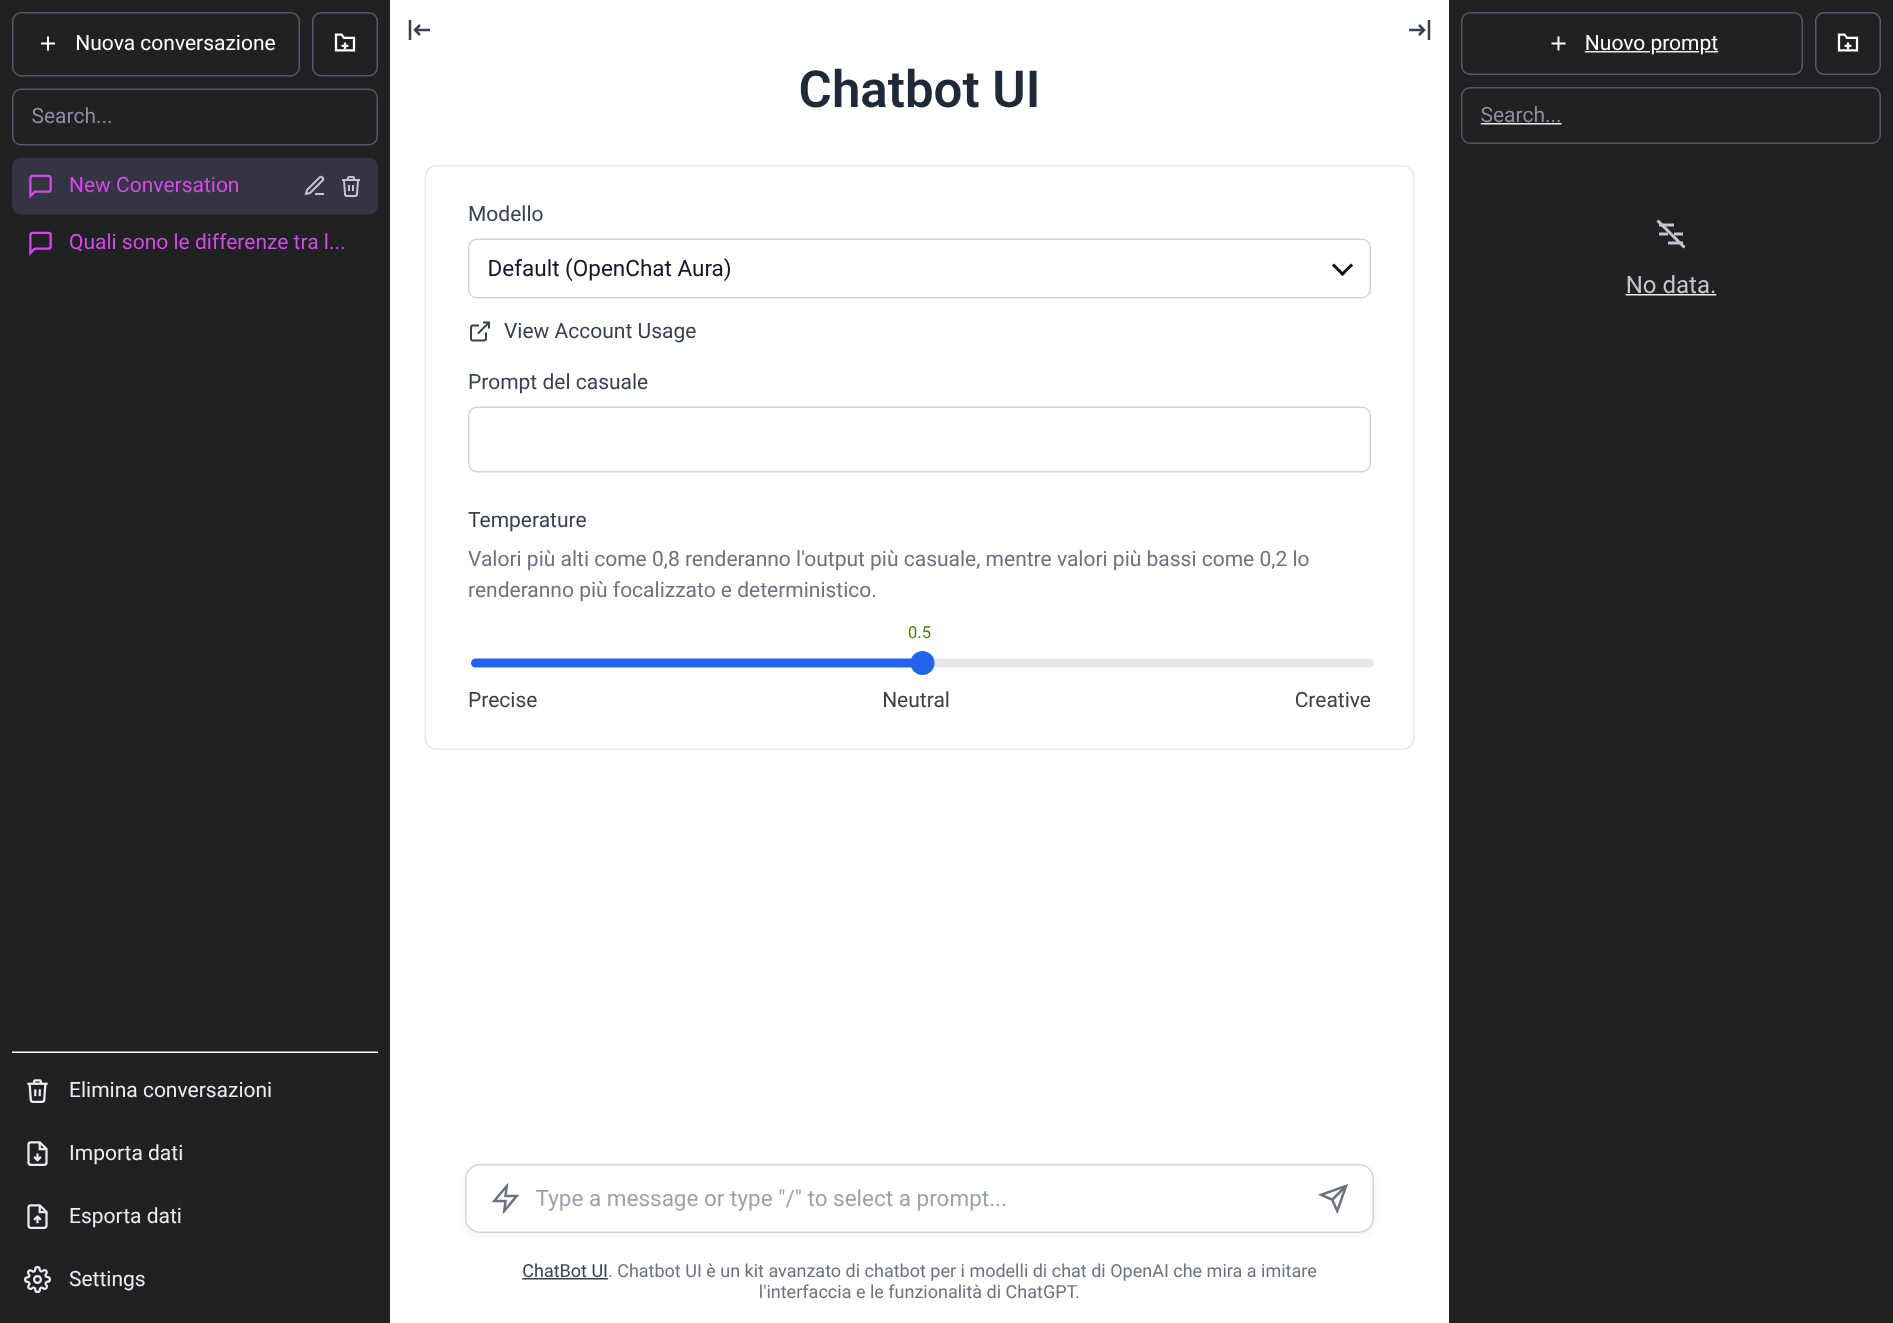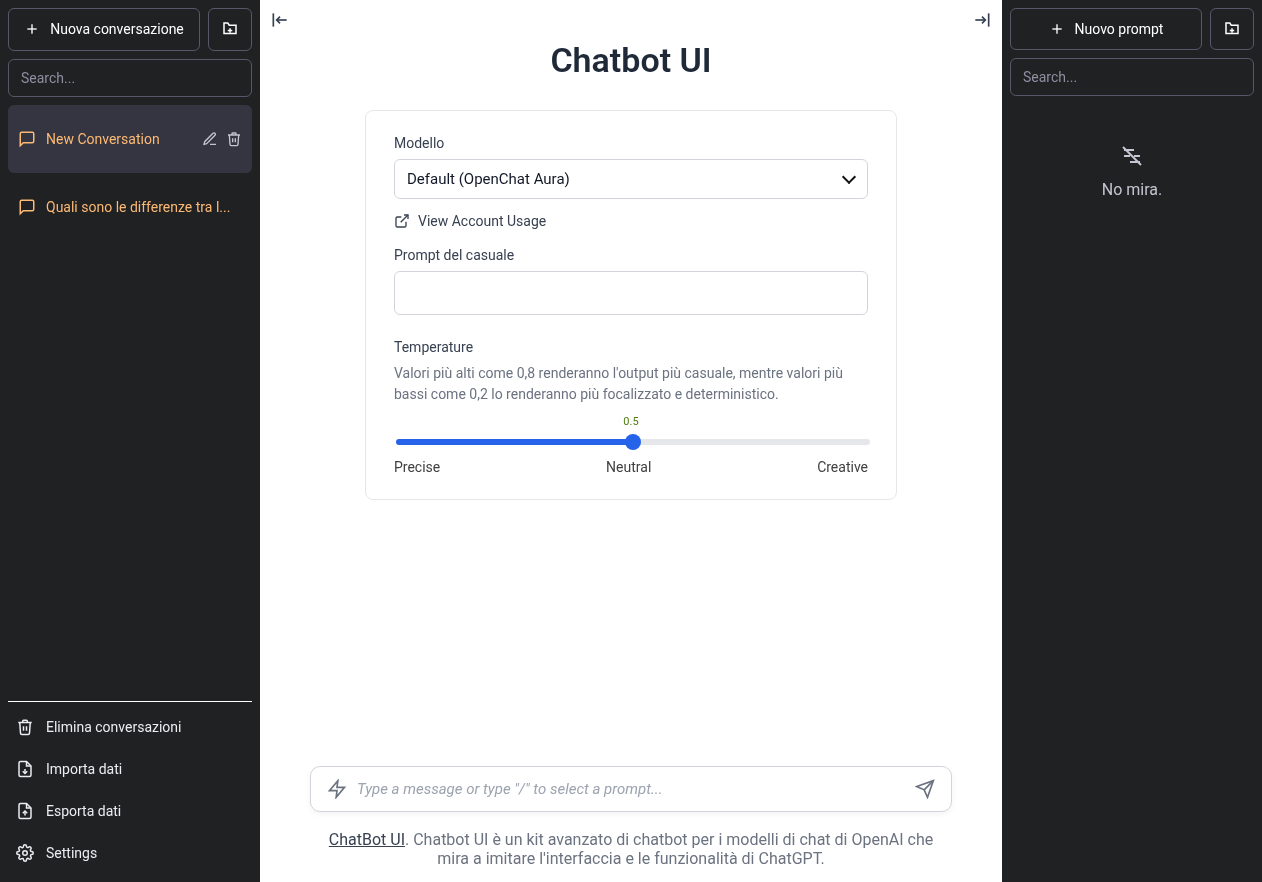--- a/index.html
+++ b/index.html
@@ -12,61 +12,61 @@
     --card-border:#e5e7eb;
     --text-dark:#111827;
     --text-gray:#6b7280;
     --blue:#2563eb;
   }
   *{box-sizing:border-box;font-family:-apple-system,BlinkMacSystemFont,"Segoe UI",Roboto,Helvetica,Arial,sans-serif;}
   html,body{margin:0;padding:0;height:100%;width:100%;}
   body{display:flex;background:#fff;overflow:hidden;height:882px;width:1262px;}
   
   .sidebar{background:var(--bg-dark);width:260px;flex-shrink:0;display:flex;flex-direction:column;color:var(--text-light);padding:8px;}
-  .sidebar.right{width:260px;}
+  .sidebar.right{width:296px;text-decoration:underline;}
   .side-top{display:flex;gap:8px;margin-bottom:8px;}
   .btn-new{flex:1;display:flex;align-items:center;justify-content:center;gap:10px;border:1px solid #565869;border-radius:6px;padding:12px 8px;cursor:pointer;font-size:14px;background:transparent;color:#fff;}
   .btn-new.left{flex-direction:row;text-align:center;line-height:1.2;}
   .icon-btn{width:44px;display:flex;align-items:center;justify-content:center;border:1px solid #565869;border-radius:6px;cursor:pointer;background:transparent;color:#fff;}
   .search-input{width:100%;background:transparent;border:1px solid #565869;border-radius:6px;color:#fff;font-size:14px;padding:10px 12px;outline:none;margin-bottom:8px;}
   .search-input::placeholder{color:var(--text-dim);}
   .conv-list{flex:1;overflow:auto;}
-  .conv-item{display:flex;align-items:center;gap:10px;padding:25px 10px;border-radius:6px;cursor:pointer;font-size:14px;color:#fdba74;white-space:nowrap;overflow:hidden;}
+  .conv-item{display:flex;align-items:center;gap:10px;padding:10px 10px;border-radius:6px;cursor:pointer;font-size:14px;color:#d946ef;white-space:nowrap;overflow:hidden;}
   .conv-item.active{background:var(--bg-hover);}
   .conv-label{flex:1;overflow:hidden;text-overflow:ellipsis;}
   .conv-actions{display:flex;gap:8px;color:#c5c5d2;}
   .side-bottom{border-top:1px solid #ffffff;padding-top:4px;display:flex;flex-direction:column;}
   .side-action{display:flex;align-items:center;gap:12px;padding:12px 8px;cursor:pointer;font-size:14px;color:#ececf1;border-radius:6px;}
   .empty-state{flex:1;display:flex;flex-direction:column;align-items:center;justify-content:flex-start;gap:12px;color:#c5c5d2;margin-top:40px;}
   
   .main{flex:1;position:relative;display:flex;flex-direction:column;background:#fff;min-width:0;}
   .collapse-left,.collapse-right{position:absolute;top:10px;cursor:pointer;color:#374151;z-index:5;}
   .collapse-left{left:10px;}
   .collapse-right{right:10px;}
   .chat-scroll{flex:1;overflow:auto;display:flex;flex-direction:column;align-items:center;padding:30px 16px 0;}
   .title{font-size:34px;font-weight:600;color:#1f2937;text-align:center;margin:10px 0 30px;}
-  .settings-card{border:1px solid var(--card-border);border-radius:8px;width:532px;max-width:100%;padding:24px 28px;}
+  .settings-card{border:1px solid var(--card-border);border-radius:8px;width:660px;max-width:100%;padding:24px 28px;}
   .label{font-size:14px;color:#374151;margin-bottom:8px;}
   .select{width:100%;border:1px solid #d1d5db;border-radius:6px;padding:10px 12px;font-size:15px;color:#111827;background:#fff;appearance:none;position:relative;}
   .select-wrap{position:relative;margin-bottom:14px;}
   .select-wrap::after{content:"";position:absolute;right:14px;top:50%;width:8px;height:8px;border-right:2px solid #111;border-bottom:2px solid #111;transform:translateY(-70%) rotate(45deg);pointer-events:none;}
   .link-row{display:flex;align-items:center;gap:8px;font-size:14px;color:#374151;cursor:pointer;margin-bottom:18px;}
   .sys-prompt{width:100%;border:1px solid #d1d5db;border-radius:6px;height:44px;padding:10px 12px;font-size:14px;resize:none;margin-bottom:20px;}
   .temp-desc{font-size:14px;color:#6b7280;line-height:1.5;margin-top:4px;margin-bottom:10px;}
   .temp-value{text-align:center;font-size:11px;color:#4d7c0f;margin-bottom:2px;}
   .slider{width:100%;-webkit-appearance:none;height:6px;border-radius:10px;background:linear-gradient(to right,var(--blue) 0%,var(--blue) 50%,#e5e7eb 50%,#e5e7eb 100%);outline:none;}
   .slider::-webkit-slider-thumb{-webkit-appearance:none;width:16px;height:16px;border-radius:50%;background:var(--blue);cursor:pointer;}
   .slider::-moz-range-thumb{width:16px;height:16px;border-radius:50%;background:var(--blue);border:none;cursor:pointer;}
   .temp-labels{display:flex;justify-content:space-between;font-size:14px;color:#404040;margin-top:10px;}
   
   .input-area{padding:16px 50px 8px;}
   .msg-box{position:relative;border:1px solid #d1d5db;border-radius:10px;display:flex;align-items:center;padding:12px 16px;box-shadow:0 2px 6px rgba(0,0,0,0.05);}
-  .msg-box input{flex:1;border:none;outline:none;font-size:15px;padding:0 10px;color:#8b5cf6;font-style:italic;}
+  .msg-box input{flex:1;border:none;outline:none;font-size:15px;padding:0 10px;color:#8b5cf6;}
   .msg-box input::placeholder{color:#9ca3af;}
-  .footer{text-align:center;font-size:16px;color:#6b7280;padding:10px 60px 14px;}
+  .footer{text-align:center;font-size:12px;color:#6b7280;padding:10px 60px 14px;}
   .footer a{color:#374151;text-decoration:underline;}
   svg{display:block;}
 </style>
 </head>
 <body>
 
 <aside class="sidebar">
   <div class="side-top">
     <button class="btn-new left">
       <svg width="16" height="16" viewBox="0 0 24 24" fill="none" stroke="currentColor" stroke-width="2">
@@ -233,15 +233,15 @@
   </div>
   <input class="search-input" placeholder="Search..." style="">
   <div class="empty-state">
     <svg width="24" height="24" viewBox="0 0 24 24" fill="none" stroke="currentColor" stroke-width="2">
         <line x1="3" y1="3" x2="21" y2="21"></line>
         <line x1="4" y1="6" x2="14" y2="6"></line>
         <line x1="4" y1="12" x2="10" y2="12"></line>
         <line x1="14" y1="12" x2="20" y2="12"></line>
         <line x1="10" y1="18" x2="20" y2="18"></line>
       </svg>
-    <span>No mira.</span>
+    <span>No data.</span>
   </div>
 </aside>
 
 </body></html>

